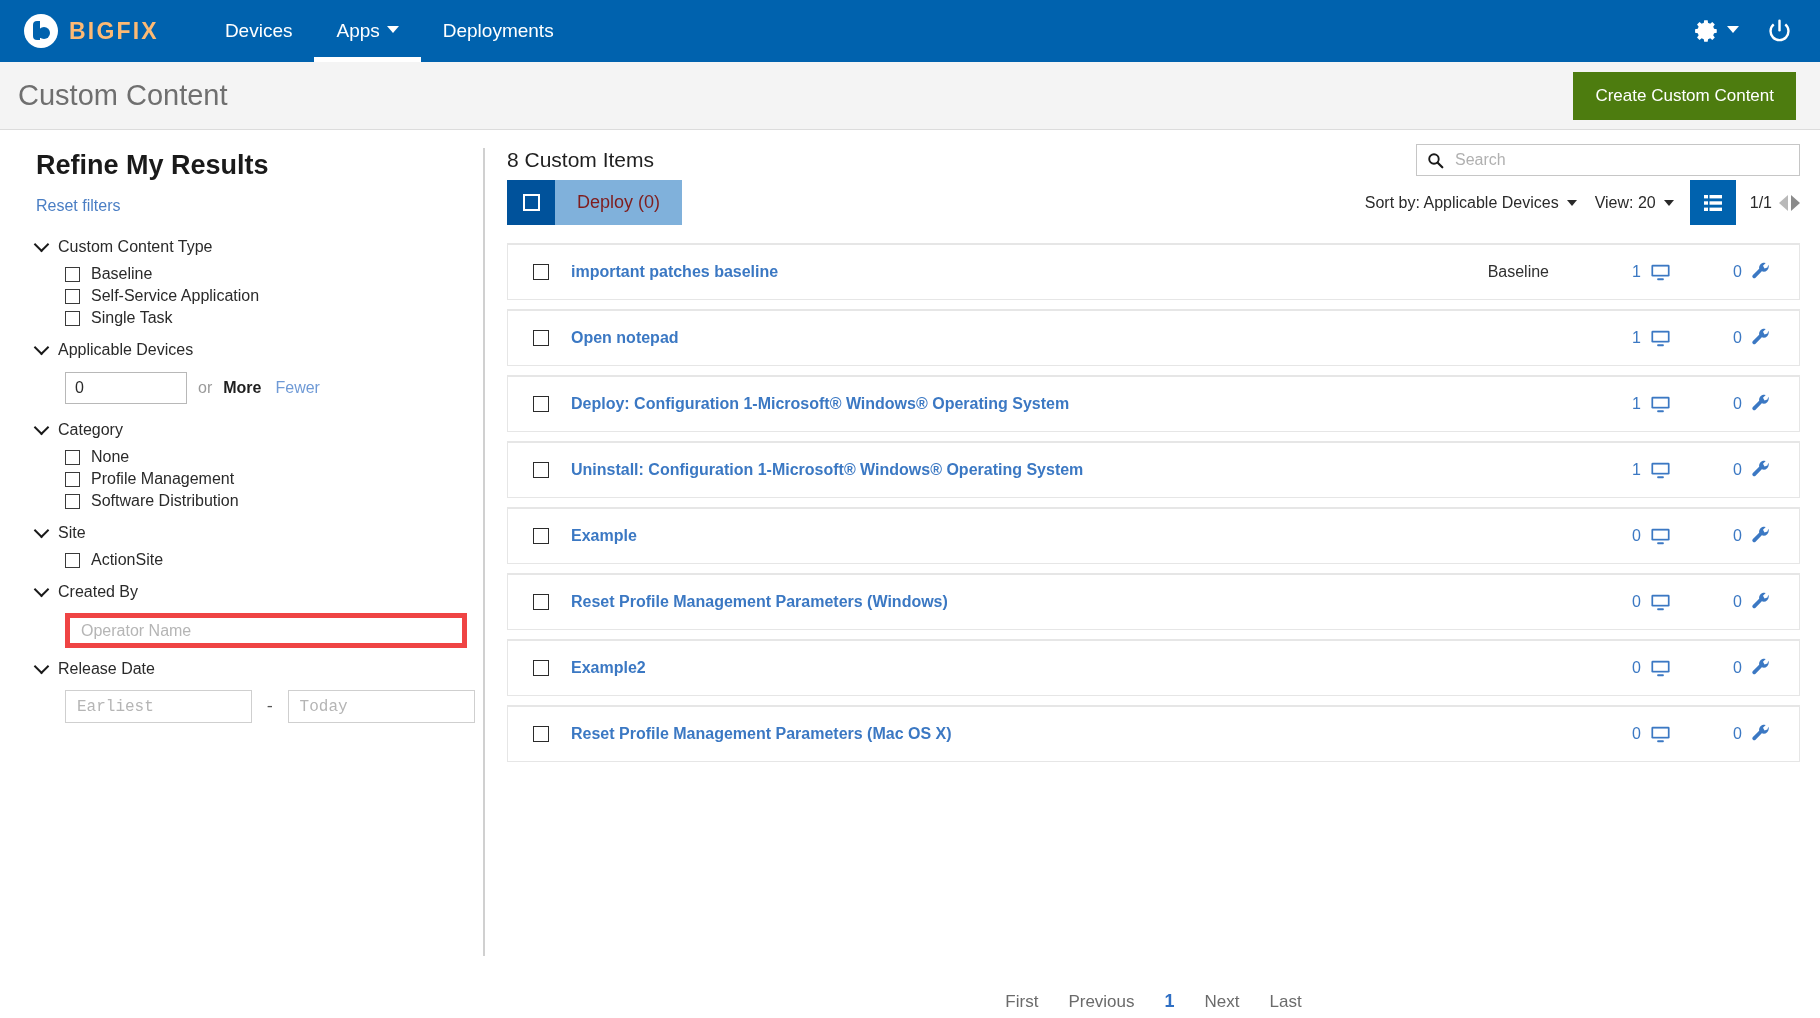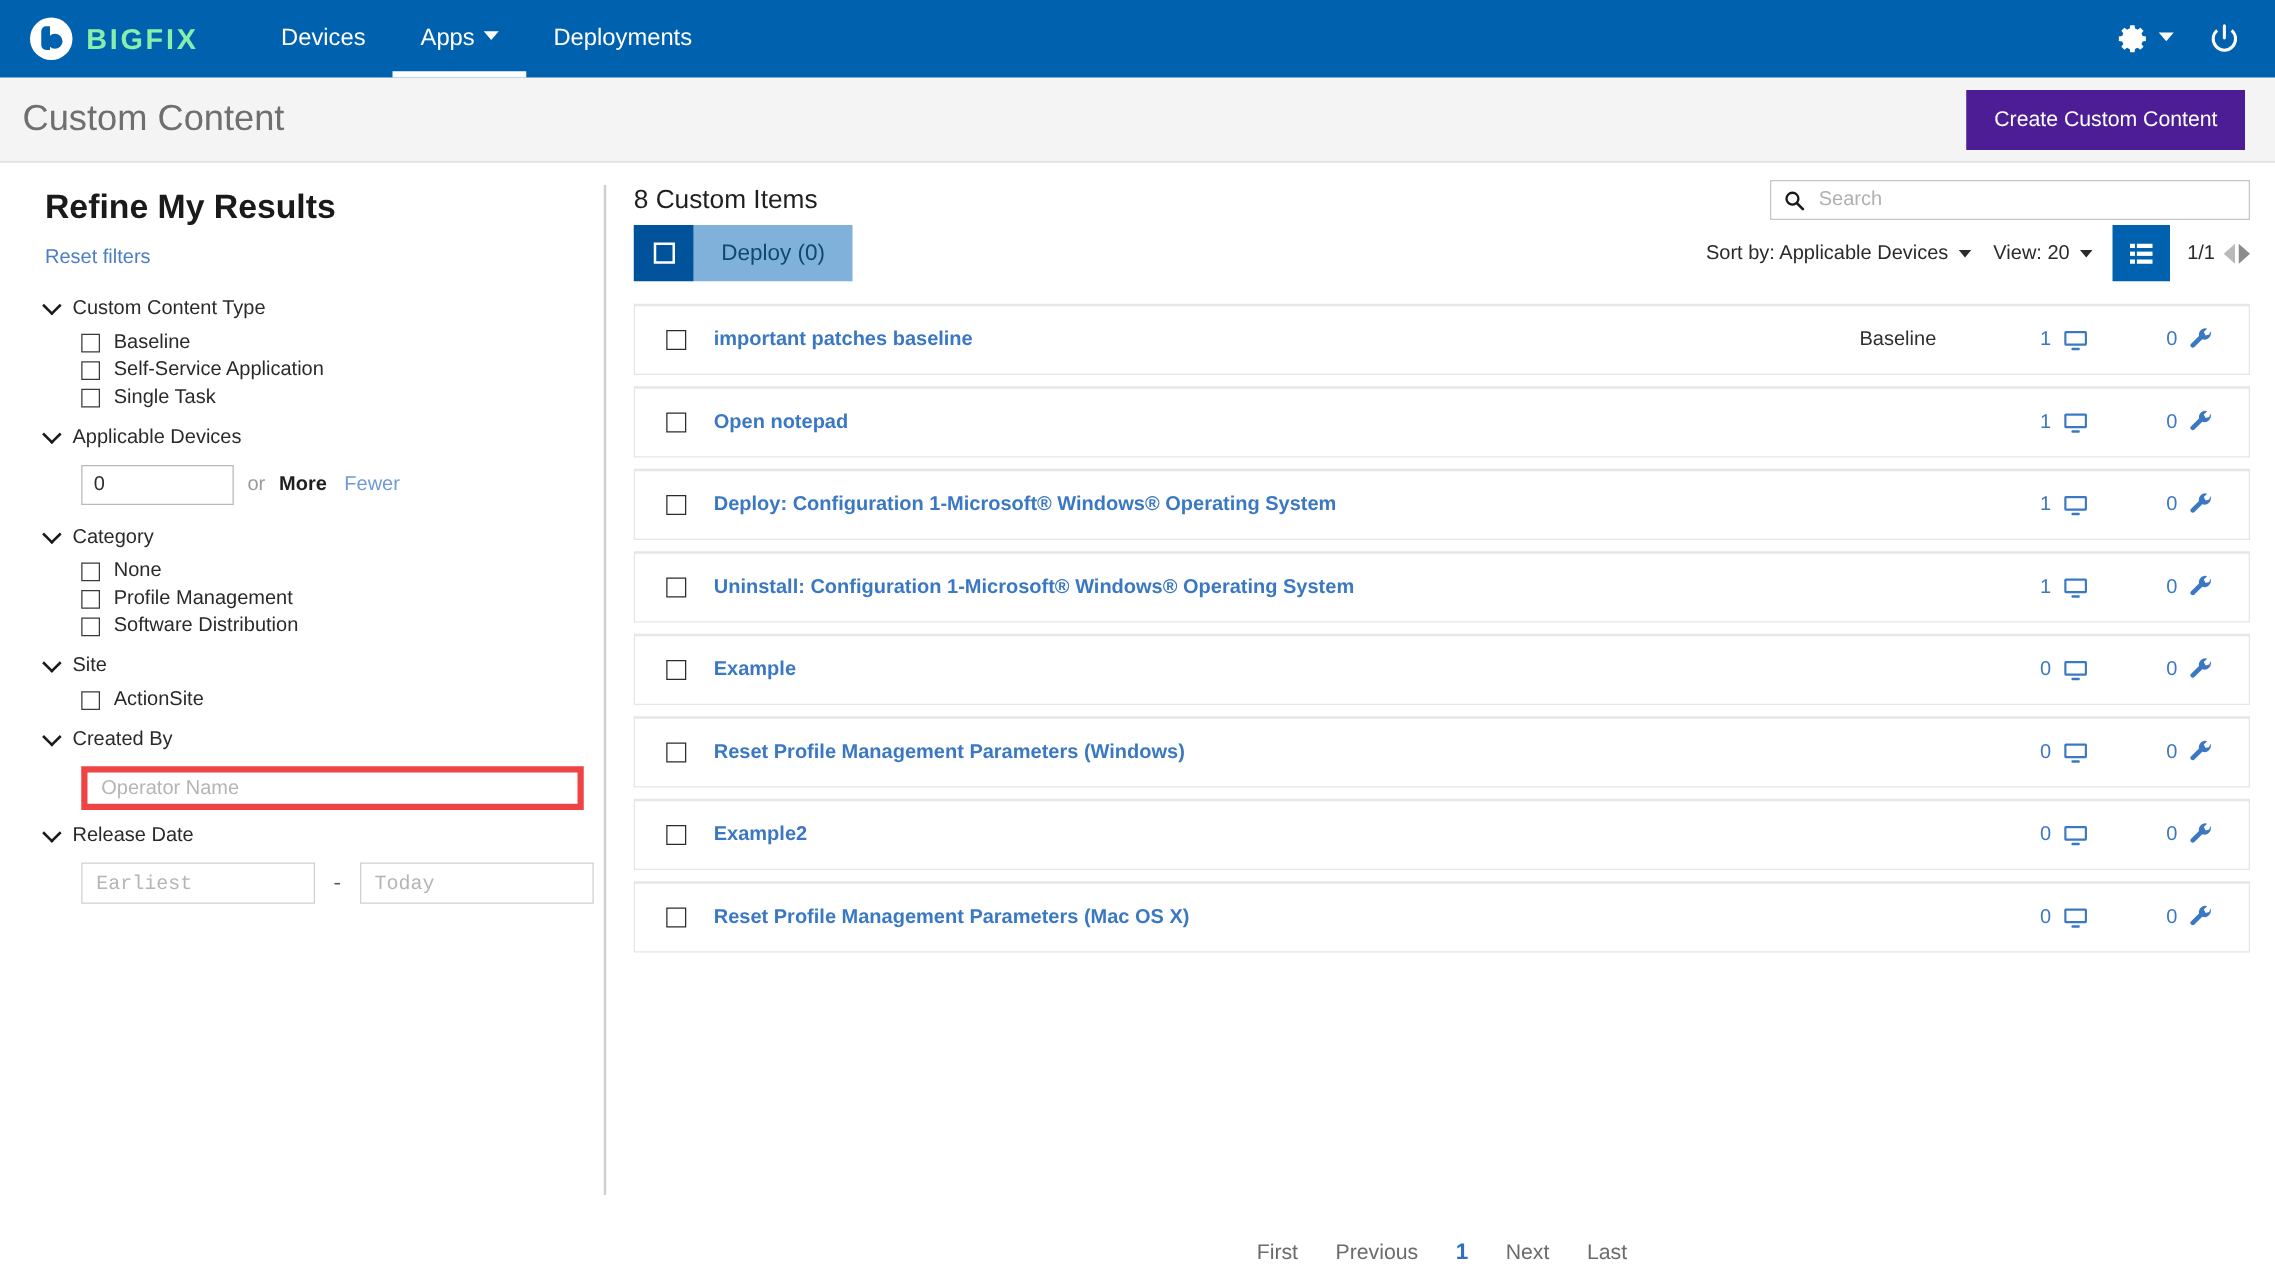--- a/index.html
+++ b/index.html
@@ -35,21 +35,21 @@
     border-radius: 4px 0 0 4px;
     background: #0062ae;
   }
   .brand-logo::after {
     content: ""; position: absolute;
     left: 14px; top: 13px;
     width: 12px; height: 12px; border-radius: 50%;
     background: #0062ae;
   }
   .brand-name {
-    color: #86efac; font-size: 23px; font-weight: bold;
+    color: #fdba74; font-size: 23px; font-weight: bold;
     letter-spacing: 2.2px;
   }
   .navitem {
     color: #ffffff;
     font-size: 19px;
     padding: 0 22px;
     height: 62px;
     line-height: 62px;
     position: relative;
     white-space: nowrap;
@@ -89,21 +89,21 @@
     background: #f4f4f4;
     border-bottom: 1px solid #dcdcdc;
     display: flex; align-items: center;
     padding: 0 24px 0 18px;
   }
   .pagetitle {
     font-size: 29px; color: #6f6f6f; font-weight: normal;
   }
   .btn-create {
     margin-left: auto;
-    background: #4c1d95;
+    background: #4d7c0f;
     color: #fff;
     border: none;
     font-size: 17px;
     font-family: inherit;
     padding: 14px 22px;
     cursor: pointer;
   }
 
   
   .content {
@@ -237,21 +237,21 @@
     background: #00529b; border: none;
     display: flex; align-items: center; justify-content: center;
     cursor: pointer;
   }
   .btn-selectall .sq {
     width: 17px; height: 17px;
     border: 2px solid #ffffff; background: transparent;
   }
   .btn-deploy {
     height: 45px;
-    background: #80b1db; color: #0c4a6e;
+    background: #80b1db; color: #7f1d1d;
     border: none; font-family: inherit;
     font-size: 18px;
     padding: 0 22px;
     cursor: pointer;
   }
   .toolbar-right {
     margin-left: auto;
     display: flex; align-items: center;
   }
   .sortby, .viewsel {

